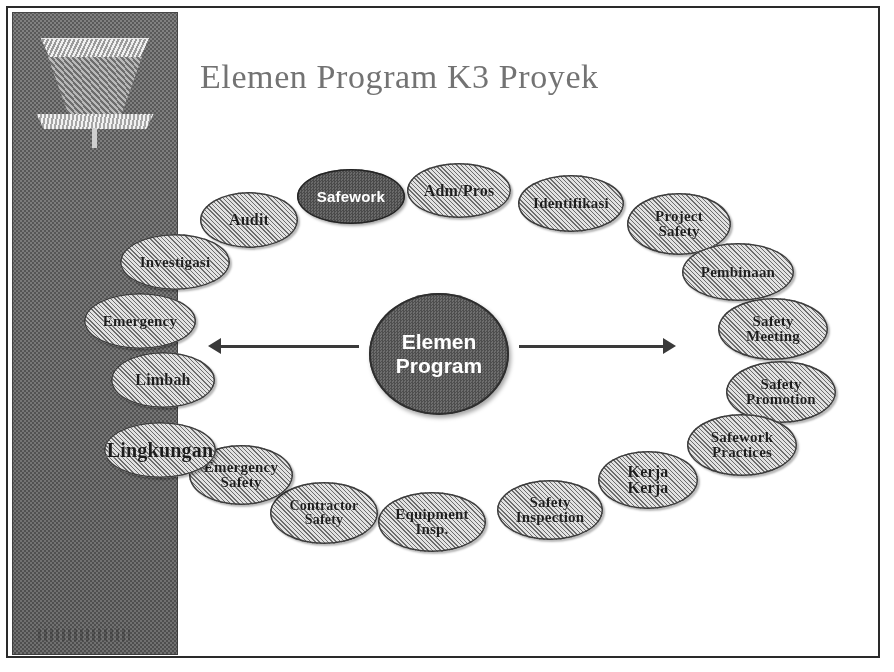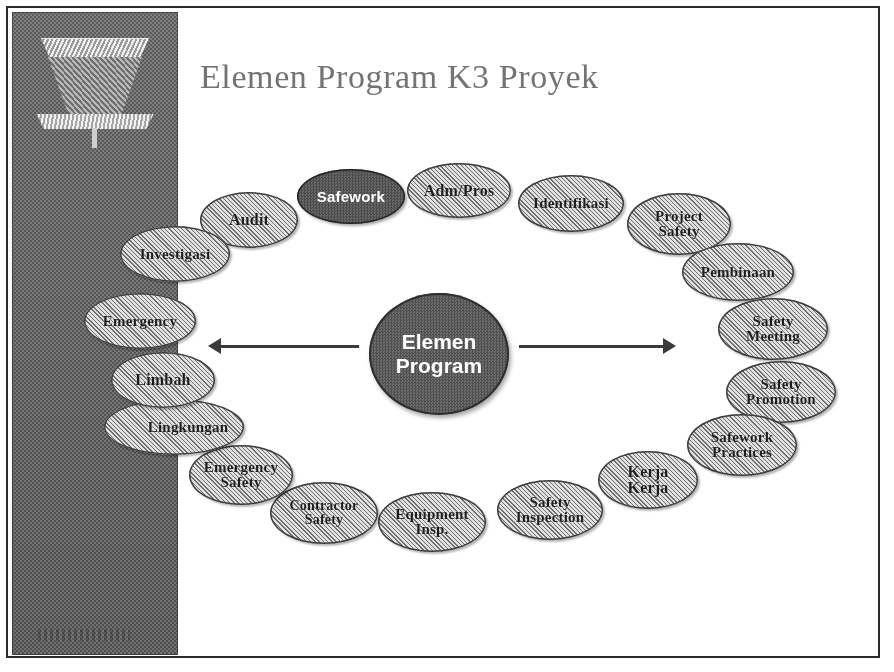--- a/index.html
+++ b/index.html
@@ -185,36 +185,36 @@
             <span>Contractor</span>
             <span>Safety</span>
           </div>
         </div>
         <div class="node" style="left: 189px; top: 445px; width: 104px; height: 60px; font-size: 15px;">
           <div>
             <span>Emergency</span>
             <span>Safety</span>
           </div>
         </div>
-        <div class="node" style="left: 104px; top: 399px; width: 112px; height: 56px; font-size: 15px; padding-left: 28px;">
+        <div class="node" style="left: 104px; top: 422px; width: 112px; height: 56px; font-size: 20px;">
           <div>
             <span>Lingkungan</span>
           </div>
         </div>
         <div class="node" style="left: 111px; top: 352px; width: 104px; height: 56px; font-size: 16px;">
           <div>
             <span>Limbah</span>
           </div>
         </div>
         <div class="node" style="left: 84px; top: 293px; width: 112px; height: 56px; font-size: 15px;">
           <div>
             <span>Emergency</span>
           </div>
         </div>
-        <div class="node" style="left: 120px; top: 226px; width: 110px; height: 56px; font-size: 15px; text-align: center;">
+        <div class="node" style="left: 120px; top: 234px; width: 110px; height: 56px; font-size: 15px; text-align: center;">
           <div>
             <span>Investigasi</span>
           </div>
         </div>
       </div>
 
     <div id="center">
       <div>
         <span>Elemen</span>
         <span>Program</span>

